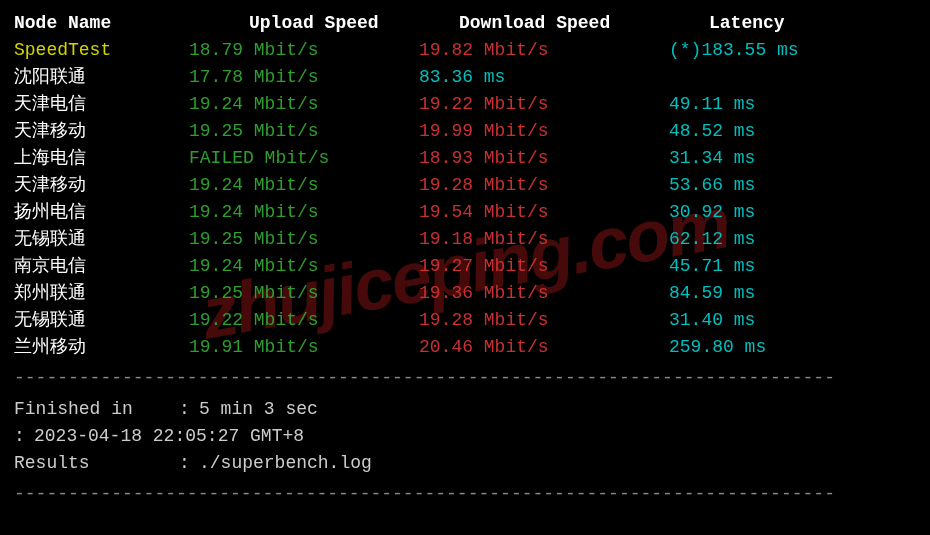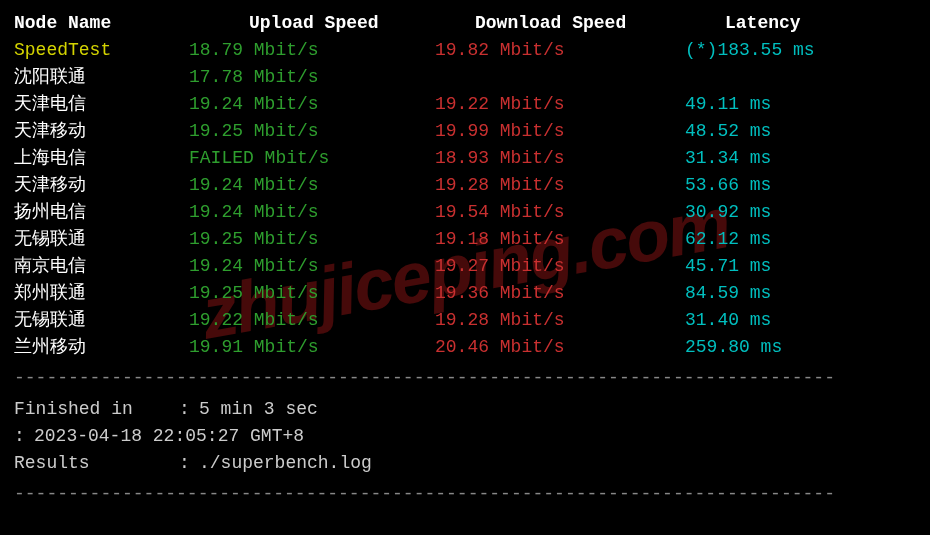--- a/index.html
+++ b/index.html
@@ -36,21 +36,20 @@
     .col-upload {
       width: 230px;
       flex-shrink: 0;
       text-align: left;
       font-family: Liberation Mono, monospace;
     }
     .col-download {
       width: 250px;
       flex-shrink: 0;
       text-align: left;
-      margin-left: 16px;
     }
     .col-latency {
       flex: 1;
       text-align: left;
     }
     .hdr-node { color: #fff; }
     .hdr-upload { color: #fff; padding-left: 60px; }
     .hdr-download { color: #fff; padding-left: 40px; }
     .hdr-latency { color: #fff; padding-left: 40px; }
     .node-speedtest { color: #d4d400; }
@@ -112,21 +111,21 @@
 
   <div class="header-row">
     <span class="col-node hdr-node">Node Name</span>
     <span class="col-upload hdr-upload">Upload Speed</span>
     <span class="col-download hdr-download">Download Speed</span>
     <span class="col-latency hdr-latency">Latency</span>
   </div>
 
   <div id="rows-target">
       <div class="data-row"><span class="col-node node-speedtest">SpeedTest</span><span class="col-upload upload-green">18.79 Mbit/s</span><span class="col-download download-red">19.82 Mbit/s</span><span class="col-latency latency-cyan">(*)183.55 ms</span></div>
-      <div class="data-row"><span class="col-node node-cn">沈阳联通</span><span class="col-upload upload-green">17.78 Mbit/s</span></div>
+      <div class="data-row"><span class="col-node node-cn">沈阳联通</span><span class="col-upload upload-green">17.78 Mbit/s</span><span class="col-latency latency-cyan">83.36 ms</span></div>
       <div class="data-row"><span class="col-node node-cn">天津电信</span><span class="col-upload upload-green">19.24 Mbit/s</span><span class="col-download download-red">19.22 Mbit/s</span><span class="col-latency latency-cyan">49.11 ms</span></div>
       <div class="data-row"><span class="col-node node-cn">天津移动</span><span class="col-upload upload-green">19.25 Mbit/s</span><span class="col-download download-red">19.99 Mbit/s</span><span class="col-latency latency-cyan">48.52 ms</span></div>
       <div class="data-row"><span class="col-node node-cn">上海电信</span><span class="col-upload upload-green">FAILED Mbit/s</span><span class="col-download download-red">18.93 Mbit/s</span><span class="col-latency latency-cyan">31.34 ms</span></div>
       <div class="data-row"><span class="col-node node-cn">天津移动</span><span class="col-upload upload-green">19.24 Mbit/s</span><span class="col-download download-red">19.28 Mbit/s</span><span class="col-latency latency-cyan">53.66 ms</span></div>
       <div class="data-row"><span class="col-node node-cn">扬州电信</span><span class="col-upload upload-green">19.24 Mbit/s</span><span class="col-download download-red">19.54 Mbit/s</span><span class="col-latency latency-cyan">30.92 ms</span></div>
       <div class="data-row"><span class="col-node node-cn">无锡联通</span><span class="col-upload upload-green">19.25 Mbit/s</span><span class="col-download download-red">19.18 Mbit/s</span><span class="col-latency latency-cyan">62.12 ms</span></div>
       <div class="data-row"><span class="col-node node-cn">南京电信</span><span class="col-upload upload-green">19.24 Mbit/s</span><span class="col-download download-red">19.27 Mbit/s</span><span class="col-latency latency-cyan">45.71 ms</span></div>
       <div class="data-row"><span class="col-node node-cn">郑州联通</span><span class="col-upload upload-green">19.25 Mbit/s</span><span class="col-download download-red">19.36 Mbit/s</span><span class="col-latency latency-cyan">84.59 ms</span></div>
       <div class="data-row"><span class="col-node node-cn">无锡联通</span><span class="col-upload upload-green">19.22 Mbit/s</span><span class="col-download download-red">19.28 Mbit/s</span><span class="col-latency latency-cyan">31.40 ms</span></div>
       <div class="data-row"><span class="col-node node-cn">兰州移动</span><span class="col-upload upload-green">19.91 Mbit/s</span><span class="col-download download-red">20.46 Mbit/s</span><span class="col-latency latency-cyan">259.80 ms</span></div>

